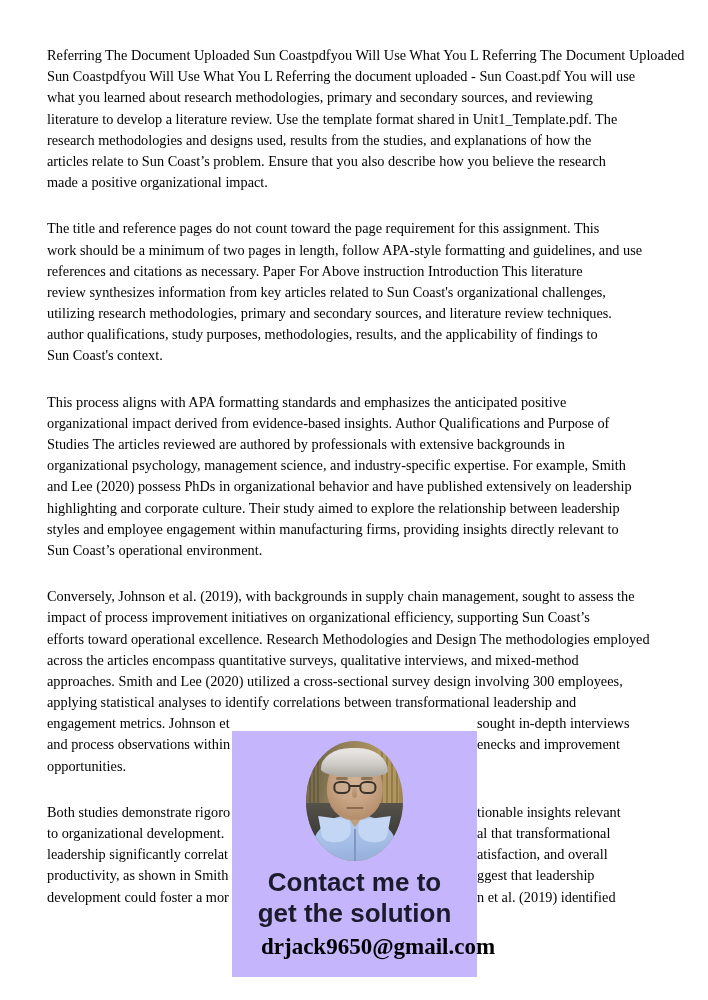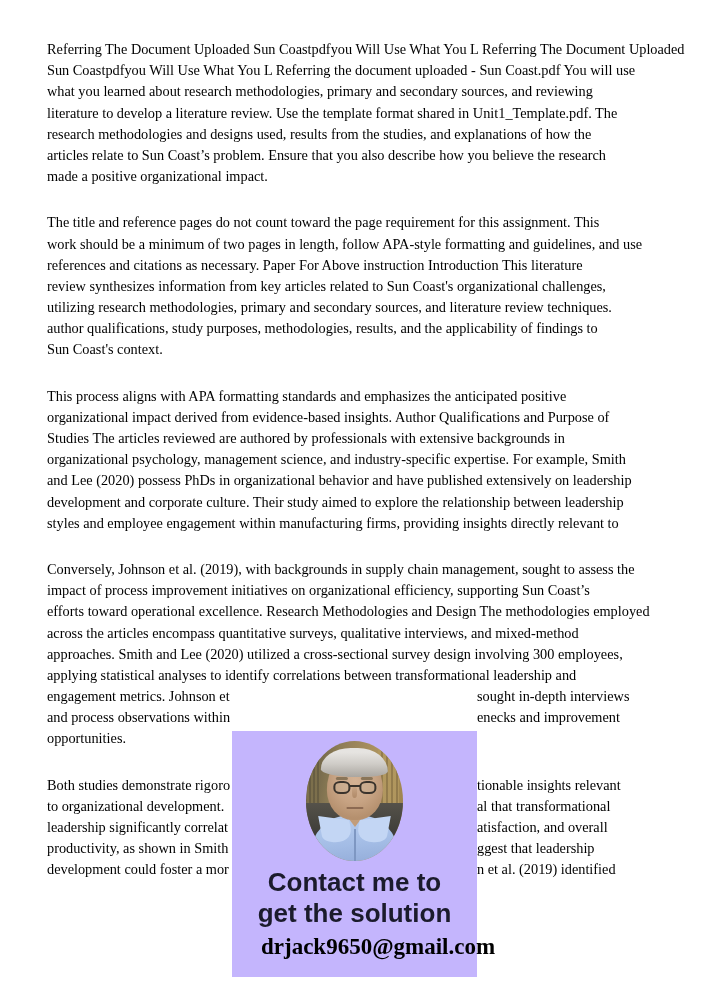--- a/index.html
+++ b/index.html
@@ -7,21 +7,21 @@
     width:708px;height:1000px;position:relative;overflow:hidden;
     background:#ffffff;
     font-family:"Liberation Serif", serif;
     color:#000;
   }
   
   .doc{
     position:absolute;left:47px;top:31px;width:645px;
     font-size:14.3px;line-height:21.2px;
   }
-  .para{margin:8px 0 25px 0;}
+  .para{margin:14px 0 25px 0;}
   .line{white-space:nowrap;height:21.2px;}
   .line.split{position:relative;}
   .frag-right{position:absolute;left:430px;top:0;white-space:nowrap;}
   
   .promo{
     position:absolute;left:232px;top:731px;width:245px;height:246px;
     z-index:10;text-align:center;
   }
   .photo-oval{
     position:relative;width:97px;height:120px;margin:10px auto 0 auto;
@@ -100,22 +100,23 @@
       <div class="line">utilizing research methodologies, primary and secondary sources, and literature review techniques.</div>
       <div class="line">author qualifications, study purposes, methodologies, results, and the applicability of findings to</div>
       <div class="line">Sun Coast's context.</div>
     </div>
     <div class="para">
       <div class="line">This process aligns with APA formatting standards and emphasizes the anticipated positive</div>
       <div class="line">organizational impact derived from evidence-based insights. Author Qualifications and Purpose of</div>
       <div class="line">Studies The articles reviewed are authored by professionals with extensive backgrounds in</div>
       <div class="line">organizational psychology, management science, and industry-specific expertise. For example, Smith</div>
       <div class="line">and Lee (2020) possess PhDs in organizational behavior and have published extensively on leadership</div>
-      <div class="line">development and corporate culture. Their study aimed to explore the relationship between leadership</div>
+      <div class="line">highlighting and corporate culture. Their study aimed to explore the relationship between leadership</div>
       <div class="line">styles and employee engagement within manufacturing firms, providing insights directly relevant to</div>
+      <div class="line">Sun Coast’s operational environment.</div>
     </div>
     <div class="para">
       <div class="line">Conversely, Johnson et al. (2019), with backgrounds in supply chain management, sought to assess the</div>
       <div class="line">impact of process improvement initiatives on organizational efficiency, supporting Sun Coast’s</div>
       <div class="line">efforts toward operational excellence. Research Methodologies and Design The methodologies employed</div>
       <div class="line">across the articles encompass quantitative surveys, qualitative interviews, and mixed-method</div>
       <div class="line">approaches. Smith and Lee (2020) utilized a cross-sectional survey design involving 300 employees,</div>
       <div class="line">applying statistical analyses to identify correlations between transformational leadership and</div>
       <div class="line split"><span>engagement metrics. Johnson et</span><span class="frag-right">sought in-depth interviews</span></div>
       <div class="line split"><span>and process observations within</span><span class="frag-right">enecks and improvement</span></div>

